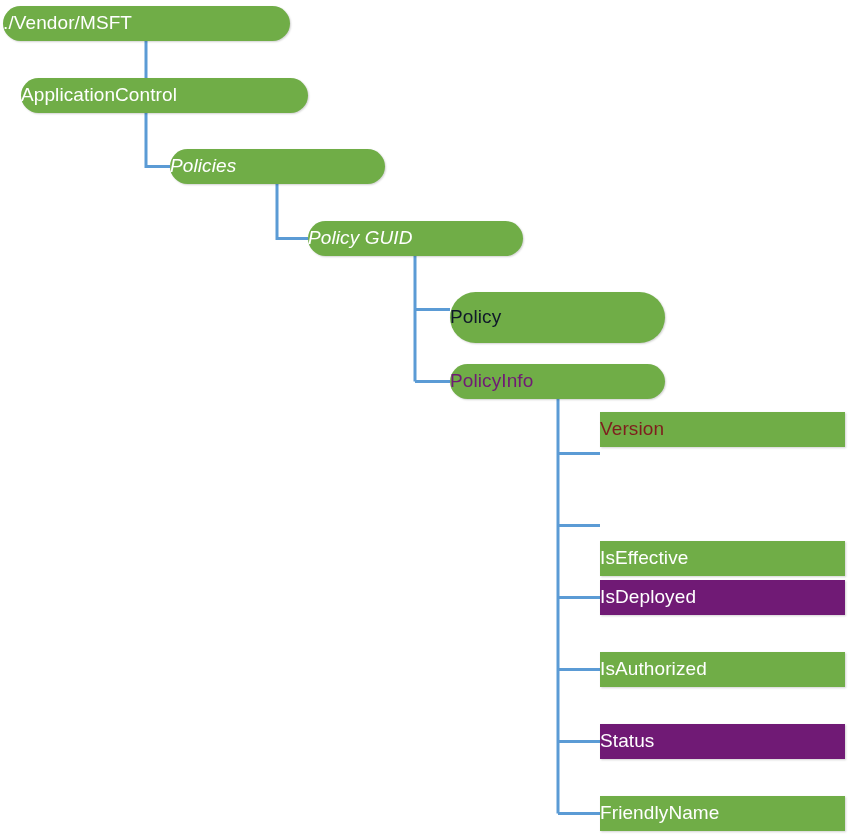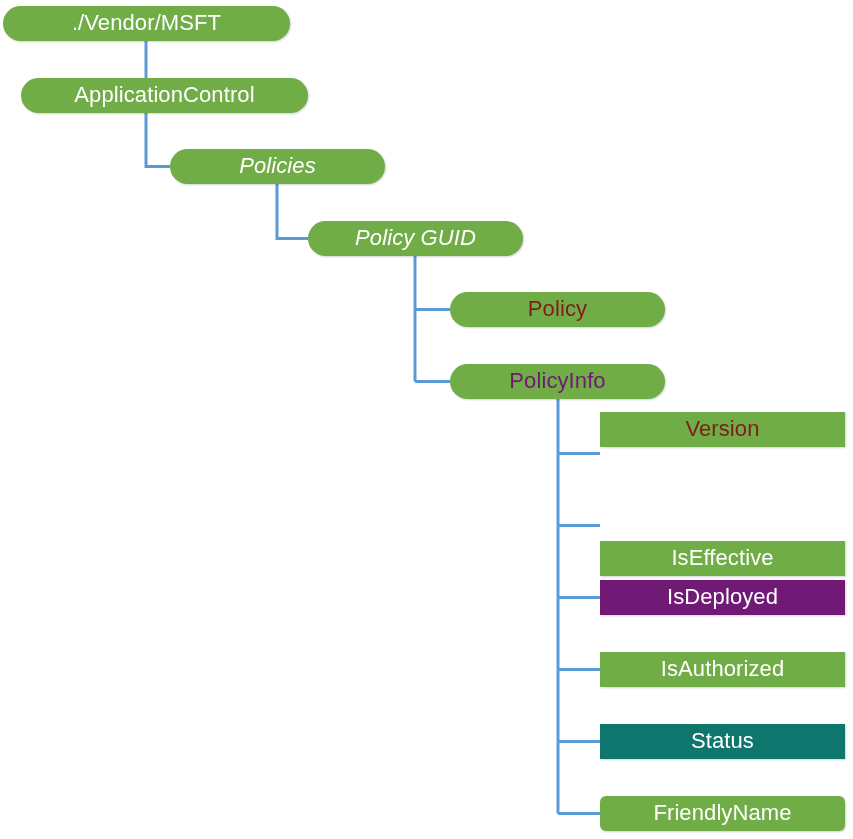--- a/index.html
+++ b/index.html
@@ -29,24 +29,24 @@
     z-index: 1;
   }
   .node {
     position: absolute;
     z-index: 2;
     box-sizing: border-box;
     background: #70AD47;
     color: #FFFFFF;
     display: flex;
     align-items: center;
-    justify-content: center;
+    justify-content: flex-start;
     text-align: center;
     line-height: 1.1;
-    font-size: 22px;
+    font-size: 19px;
     letter-spacing: 0.1px;
     white-space: nowrap;
     box-shadow: 1px 1px 2px rgba(0,0,0,0.18);
   }
   .node.pill {
     border-radius: 999px;
   }
   .node.rect {
     border-radius: 0;
   }
@@ -88,39 +88,39 @@
       </div>
       <div class="node pill" style="left: 21px; top: 78px; width: 287px; height: 35px; background: rgb(112, 173, 71); color: rgb(255, 255, 255);">
         <span>ApplicationControl</span>
       </div>
       <div class="node pill" style="left: 170px; top: 149px; width: 215px; height: 35px; background: rgb(112, 173, 71); color: rgb(255, 255, 255); font-style: italic;">
         <span>Policies</span>
       </div>
       <div class="node pill italic" style="left: 308px; top: 221px; width: 215px; height: 35px; background: rgb(112, 173, 71); color: rgb(255, 255, 255);">
         <span>Policy GUID</span>
       </div>
-      <div class="node pill" style="left: 450px; top: 292px; width: 215px; height: 35px; background: rgb(112, 173, 71); color: #7f1d1d;">
+      <div class="node pill" style="left: 450px; top: 292px; width: 215px; height: 51px; background: rgb(112, 173, 71); color: #0f172a;">
         <span>Policy</span>
       </div>
       <div class="node pill" style="left: 450px; top: 364px; width: 215px; height: 35px; background: rgb(112, 173, 71); color: #701a75;">
         <span>PolicyInfo</span>
       </div>
       <div class="node rect" style="left: 600px; top: 412px; width: 245px; height: 35px; background: rgb(112, 173, 71); color: #7f1d1d;">
         <span>Version</span>
       </div>
       <div class="node rect" style="left: 600px; top: 508px; width: 245px; height: 35px; background: rgb(112, 173, 71); color: rgb(255, 255, 255); margin-top: 33px;">
         <span>IsEffective</span>
       </div>
       <div class="node rect" style="left: 600px; top: 580px; width: 245px; height: 35px; background: #701a75; color: rgb(255, 255, 255);">
         <span>IsDeployed</span>
       </div>
       <div class="node rect" style="left: 600px; top: 652px; width: 245px; height: 35px; background: rgb(112, 173, 71); color: rgb(255, 255, 255);">
         <span>IsAuthorized</span>
       </div>
-      <div class="node rect" style="left: 600px; top: 724px; width: 245px; height: 35px; background: #0f766e; color: rgb(255, 255, 255);">
+      <div class="node rect" style="left: 600px; top: 724px; width: 245px; height: 35px; background: #701a75; color: rgb(255, 255, 255);">
         <span>Status</span>
       </div>
-      <div class="node rect" style="left: 600px; top: 796px; width: 245px; height: 35px; background: rgb(112, 173, 71); color: rgb(255, 255, 255); border-radius: 6px;">
+      <div class="node rect" style="left: 600px; top: 796px; width: 245px; height: 35px; background: rgb(112, 173, 71); color: rgb(255, 255, 255);">
         <span>FriendlyName</span>
       </div>
     </div>
 
 </div>
 
 </body></html>

